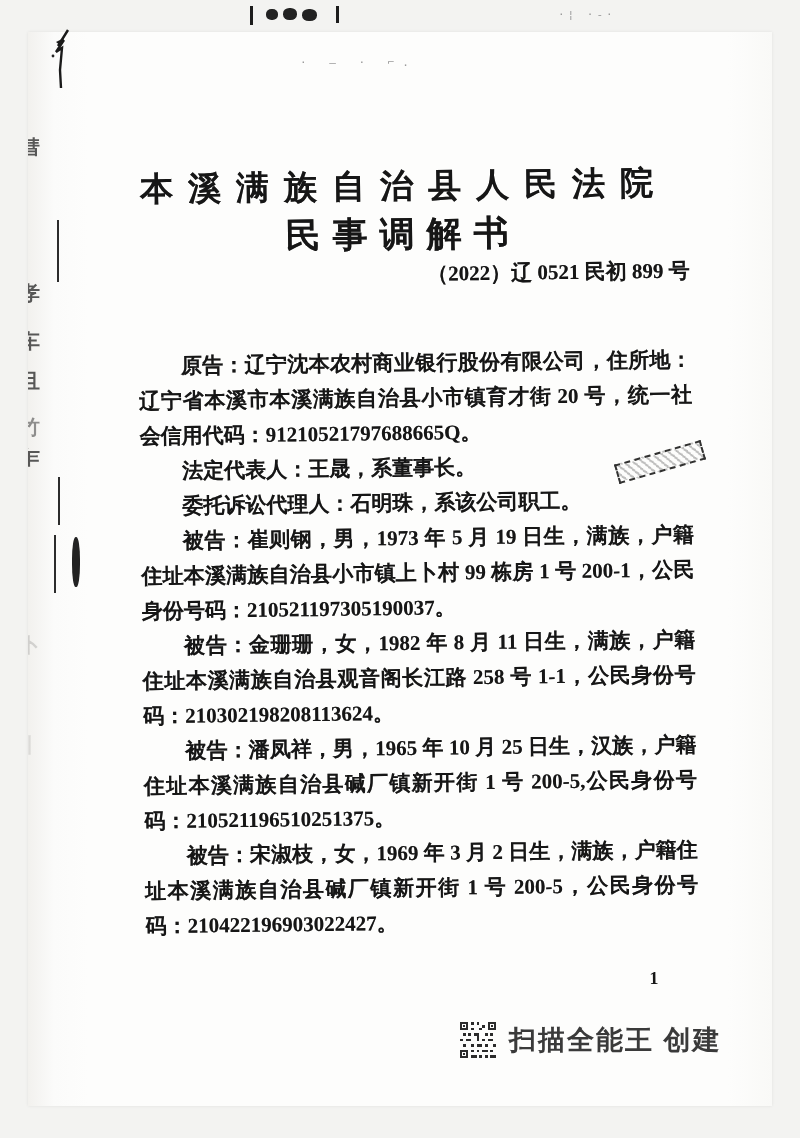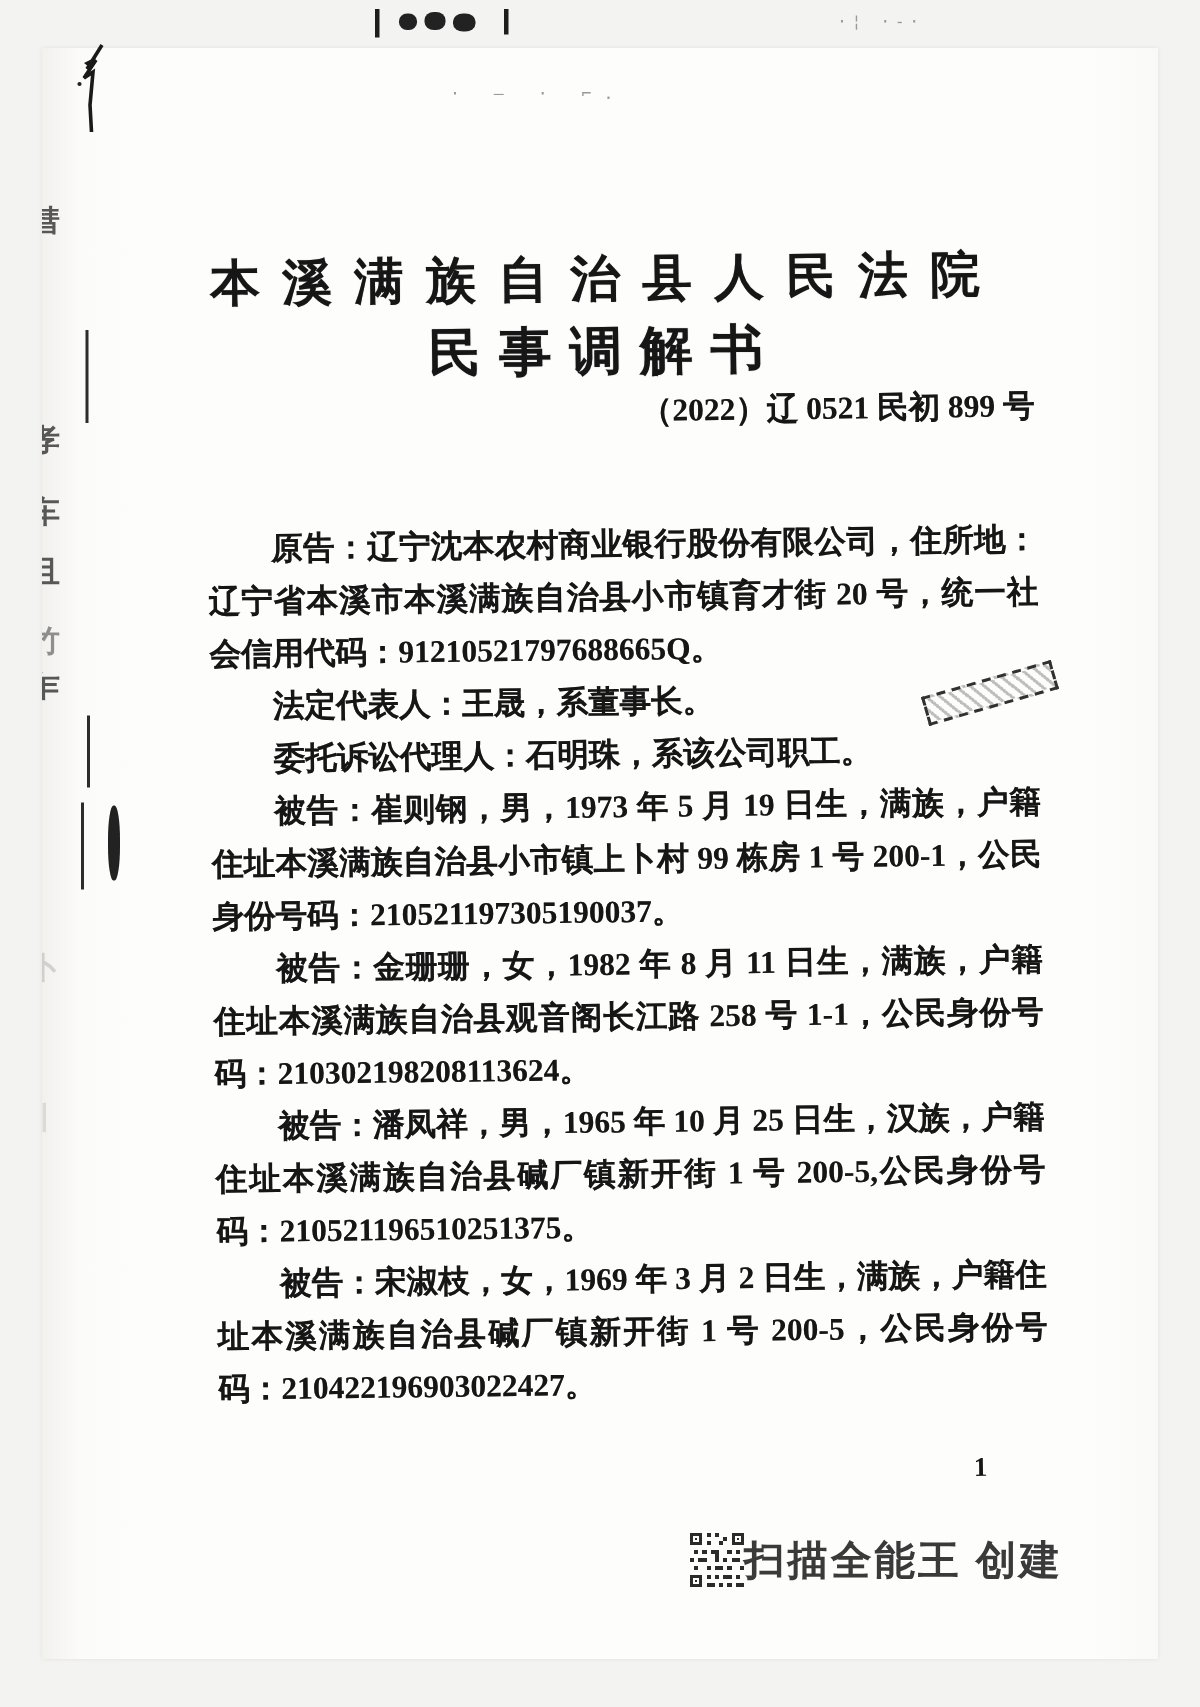--- a/index.html
+++ b/index.html
@@ -51,21 +51,21 @@
     text-shadow:0 0 .4px rgba(0,0,0,.45);
   }
   .body-text p{margin:0;text-indent:2em;}
   .page-num{
     position:absolute;top:939px;left:615px;
     font-size:18px;font-weight:700;
   }
   
   .footer{
     position:absolute;left:460px;top:1021px;
-    display:flex;align-items:center;
+    display:flex;align-items:center;gap:13px;
   }
   .qr{width:36px;height:38px;}
   .footer-text{
     font-family:"Liberation Sans","DejaVu Sans",sans-serif;
     font-size:27px;font-weight:700;color:#3a3a3a;
     letter-spacing:2px;white-space:nowrap;
   }
   
   .artifact{position:absolute;pointer-events:none;}
   .edge-glyph{

